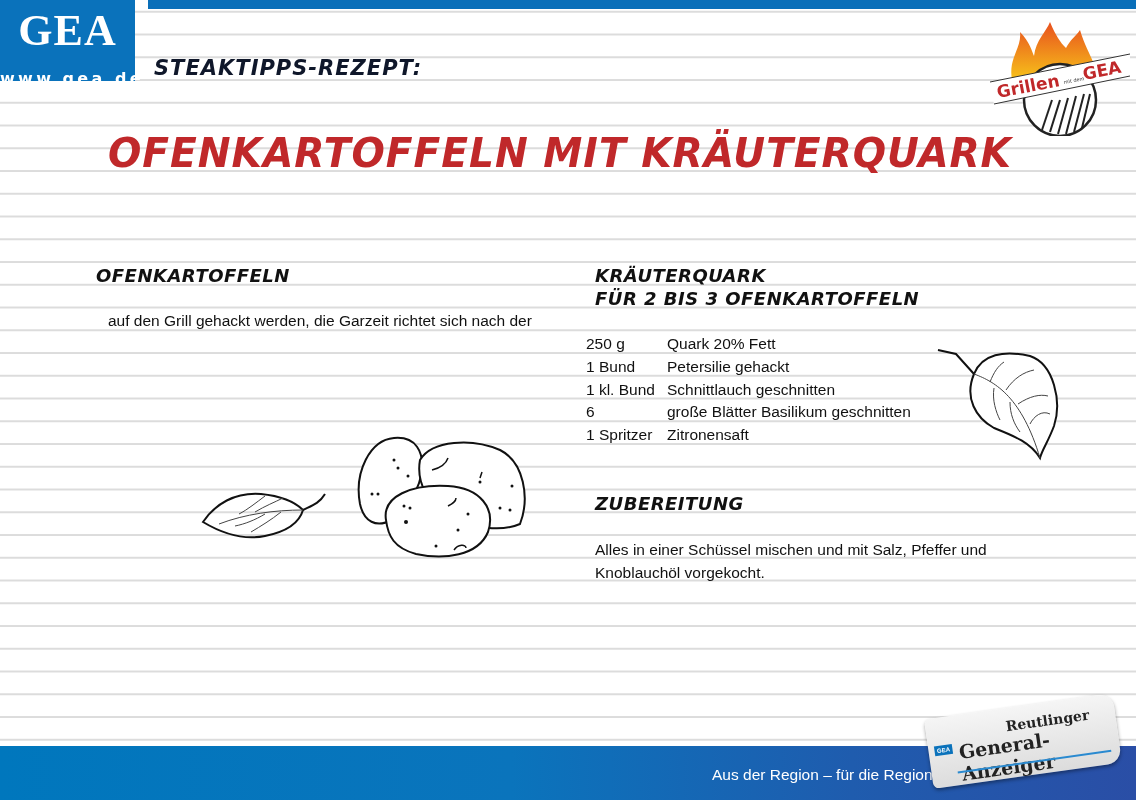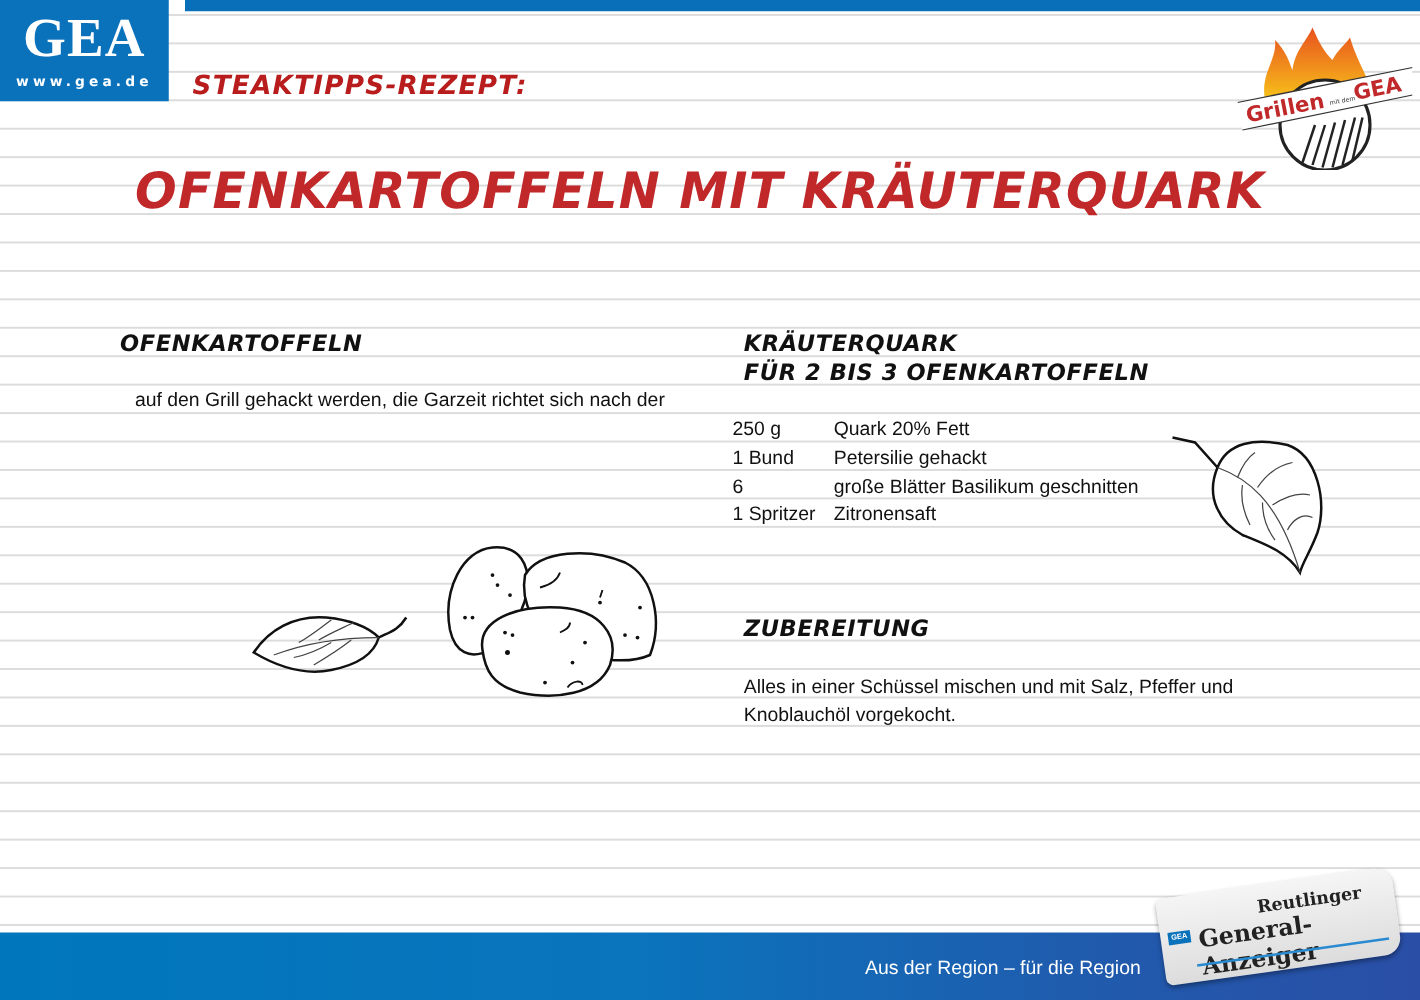--- a/index.html
+++ b/index.html
@@ -3,32 +3,32 @@
 <meta charset="utf-8">
 <style>
   html,body{margin:0;padding:0;}
   body{width:1136px;height:800px;position:relative;overflow:hidden;background:#fff;font-family:"Liberation Sans",sans-serif;}
   .lines{position:absolute;left:0;top:0;width:1136px;height:746px;
     background-image:repeating-linear-gradient(to bottom, transparent 0px, transparent 21px, #dcdcdc 21px, #dcdcdc 23px);
     background-position:0 81px;background-size:100% 22.75px;}
   .topbar{position:absolute;left:148px;top:0;width:988px;height:9px;background:#0a6fb9;}
   .logo{position:absolute;left:0;top:0;width:135px;height:81px;background:#0a72bb;color:#fff;text-align:center;}
   .logo .big{font-family:"Liberation Serif",serif;font-weight:bold;font-size:44px;line-height:44px;margin-top:9px;letter-spacing:1px;}
-  .logo .url{font-family:"DejaVu Sans",sans-serif;font-weight:bold;font-size:11px;letter-spacing:3.3px;margin-top:6px;}
+  .logo .url{font-family:"DejaVu Sans",sans-serif;font-weight:bold;font-size:16px;letter-spacing:3.3px;margin-top:16px;}
   .brush{font-family:"DejaVu Sans",sans-serif;font-weight:bold;font-style:italic;text-transform:uppercase;}
-  .kicker{position:absolute;left:154px;top:56px;font-size:21px;color:#b91c1c;letter-spacing:1px;}
+  .kicker{position:absolute;left:154px;top:56px;font-size:21px;color:#0f172a;letter-spacing:1px;}
   .title{position:absolute;left:108px;top:130px;font-size:40px;color:#c0282a;letter-spacing:1px;transform:scaleX(0.98);transform-origin:left;}
   .h2{position:absolute;font-size:18px;color:#111;letter-spacing:0.5px;line-height:23px;}
   .body{position:absolute;font-family:"Liberation Sans",sans-serif;font-size:15.5px;color:#111;line-height:22.75px;}
   .ing{position:absolute;left:586px;top:333px;font-size:15.5px;color:#111;line-height:22.75px;}
   .ing .row{display:flex;}
   .ing .q{width:81px;}
   .footer{position:absolute;left:0;top:746px;width:1136px;height:54px;
     background:linear-gradient(to right,#0077bd 0%,#0a74bc 45%,#1f5cae 75%,#2a4ea6 100%);}
-  .slogan{position:absolute;left:692px;top:766px;color:#fff;font-size:15.5px;}
+  .slogan{position:absolute;left:712px;top:766px;color:#fff;font-size:15.5px;}
   .paper{position:absolute;left:928px;top:706px;width:190px;height:70px;transform:rotate(-8deg);
     background:linear-gradient(to bottom,#f5f5f5,#dcdcdc);border-radius:6px 14px 14px 6px;box-shadow:0 2px 4px rgba(0,0,0,.4);}
   .paper .pgea{position:absolute;left:6px;top:28px;width:18px;height:10px;background:#0a72bb;color:#fff;font-size:6px;font-weight:bold;text-align:center;line-height:10px;}
   .paper .pt1{position:absolute;left:80px;top:10px;font-family:"DejaVu Serif",serif;font-weight:bold;font-size:14px;color:#222;}
   .paper .pt2{position:absolute;left:30px;top:26px;font-family:"DejaVu Serif",serif;font-weight:bold;font-size:19px;color:#222;}
   .paper .stripe{position:absolute;left:26px;top:56px;width:155px;height:2px;background:#2a8ad0;}
   .badge{position:absolute;left:990px;top:18px;width:140px;height:118px;}
   svg{display:block;}
 </style>
 </head>
@@ -120,20 +120,24 @@
 <div class="ing">
   <div class="row">
     <span class="q">250 g</span>
     <span>Quark 20% Fett</span>
   </div>
   <div class="row">
     <span class="q">1 Bund</span>
     <span>Petersilie gehackt</span>
   </div>
   <div class="row">
+    <span class="q">1 kl. Bund</span>
+    <span>Schnittlauch geschnitten</span>
+  </div>
+  <div class="row">
     <span class="q">6</span>
     <span>große Blätter Basilikum geschnitten</span>
   </div>
   <div class="row">
     <span class="q">1 Spritzer</span>
     <span>Zitronensaft</span>
   </div>
 </div>
 
 <div style="position:absolute;left:934px;top:342px;">

